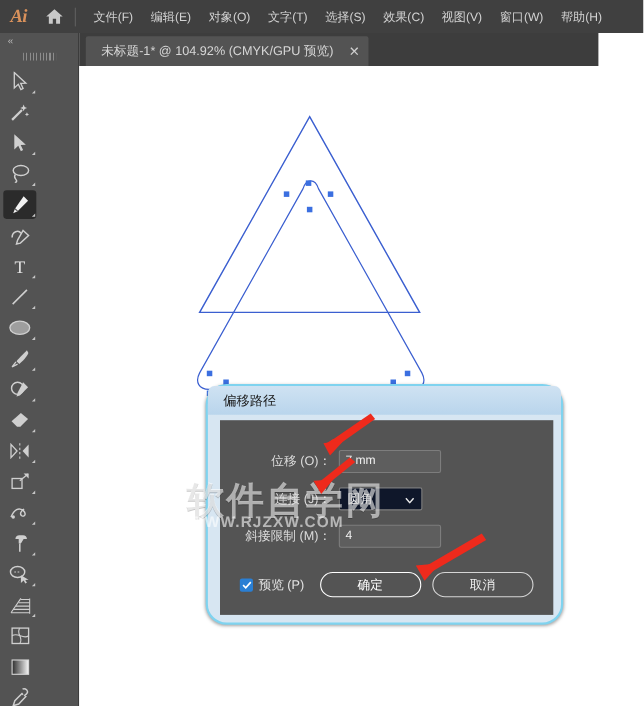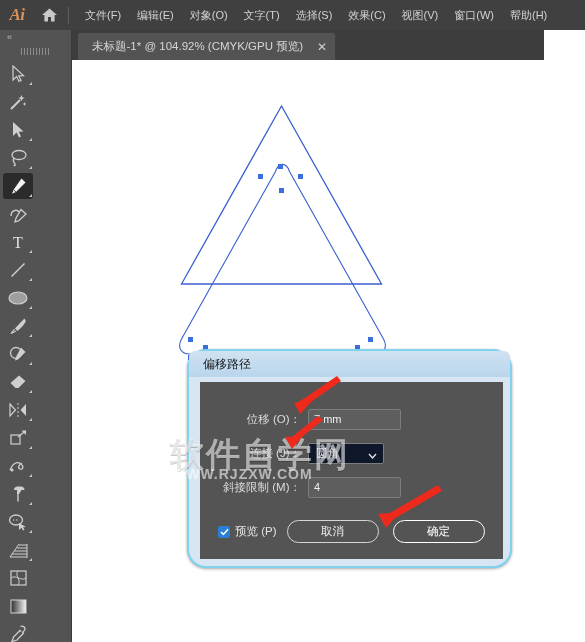--- a/index.html
+++ b/index.html
@@ -412,22 +412,22 @@
 
       <div class="dlg-foot">
         <div class="chk-wrap">
           <div class="chk">
             <svg width="9" height="8" viewBox="0 0 9 8">
                 <path d="M1 4 L3.4 6.4 L8 1.2" fill="none" stroke="#ffffff" stroke-width="1.5"></path>
               </svg>
           </div>
           <span class="chk-label">预览 (P)</span>
         </div>
+        <div class="btn btn-ok">确定</div>
         <div class="btn btn-cancel">取消</div>
-        <div class="btn btn-ok">确定</div>
       </div>
     </div>
   </div>
 
   <div class="wm-layer">
     <div class="wm wm-main">软件自学网</div>
     <div class="wm wm-sub">WWW.RJZXW.COM</div>
   </div>
 
   <div class="arrow-layer">

